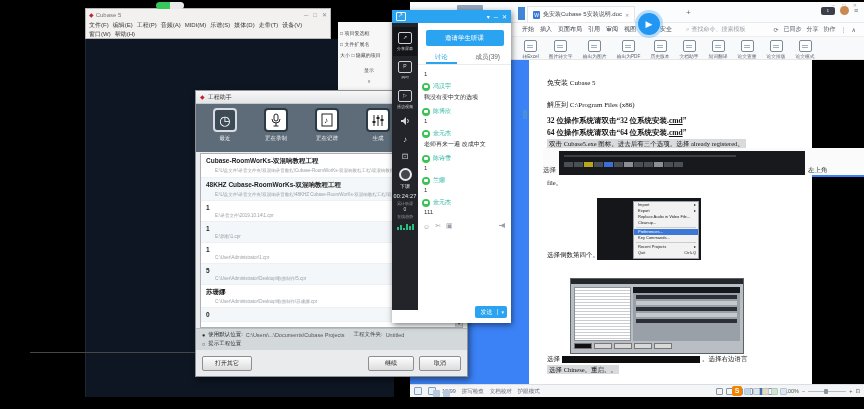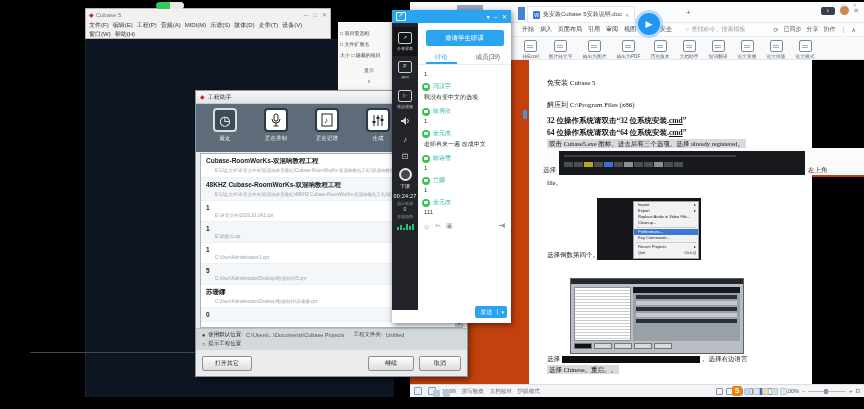--- a/index.html
+++ b/index.html
@@ -148,21 +148,21 @@
     background:#2196f3;box-shadow:0 0 0 3px rgba(33,150,243,.30);z-index:8;display:flex;
     align-items:center;justify-content:center;color:#fff;font-size:9px}
   .wps-toolbar{height:24px;display:flex;gap:9px;padding:3px 0 0 112px;background:#f8f9fa;
     border-top:1px solid #eceef0;border-bottom:1px solid #e4e6e8;box-sizing:border-box;
     overflow:hidden;white-space:nowrap}
   .tbi{display:flex;flex-direction:column;align-items:center;gap:1px;flex:none}
   .tbi-ico{width:11px;height:11px;border:1px solid #7d8b99;border-radius:2px;position:relative;background:#fff}
   .tbi-ico::after{content:"";position:absolute;left:2px;top:4px;width:6px;height:1px;background:#9fb0c0;
     box-shadow:0 2px 0 #9fb0c0}
   .tbi-lb{font-size:5px;color:#5b6470;transform:scale(.95)}
-  .wps-doc{position:absolute;left:0;right:0;top:58px;bottom:13px;background:#c2410c}
+  .wps-doc{position:absolute;left:0;right:0;top:58px;bottom:13px;background:#3b82f6}
   .wps-page{position:absolute;left:119px;right:52px;top:0;bottom:0;background:#fff}
   .bluenub{position:absolute;left:113px;top:50px;width:4px;height:9px;background:#4a90d9}
   .blackbandA{position:absolute;right:0;top:0;width:52px;height:90px;background:#000}
   .blackbandB{position:absolute;right:0;top:117px;width:52px;height:207px;background:#000}
   .doc-line{position:absolute;left:18px;font-family:"Liberation Serif",serif;color:#141414;
     font-size:7px;white-space:nowrap}
   .doc-b{font-weight:bold;font-size:7.5px}
   .hl{background:#d8dadc;padding:1px 2px}
   .u{text-decoration:underline}
   .imgrow{position:absolute;left:14px;top:88px;width:326px;height:27px;background:#fbfbfb;

